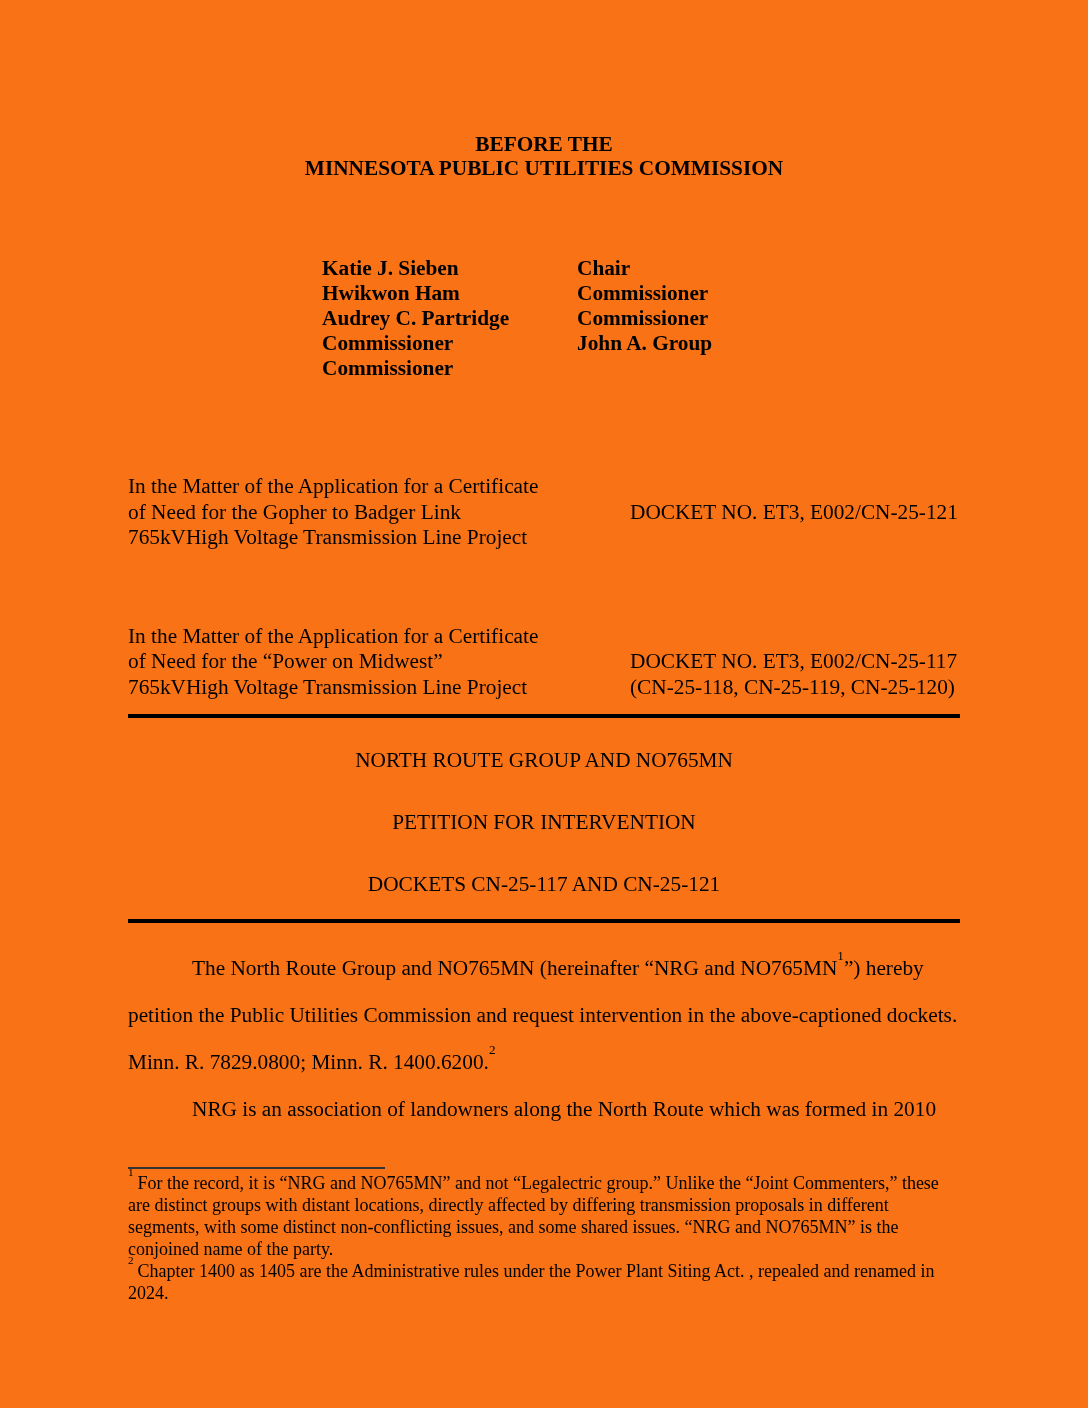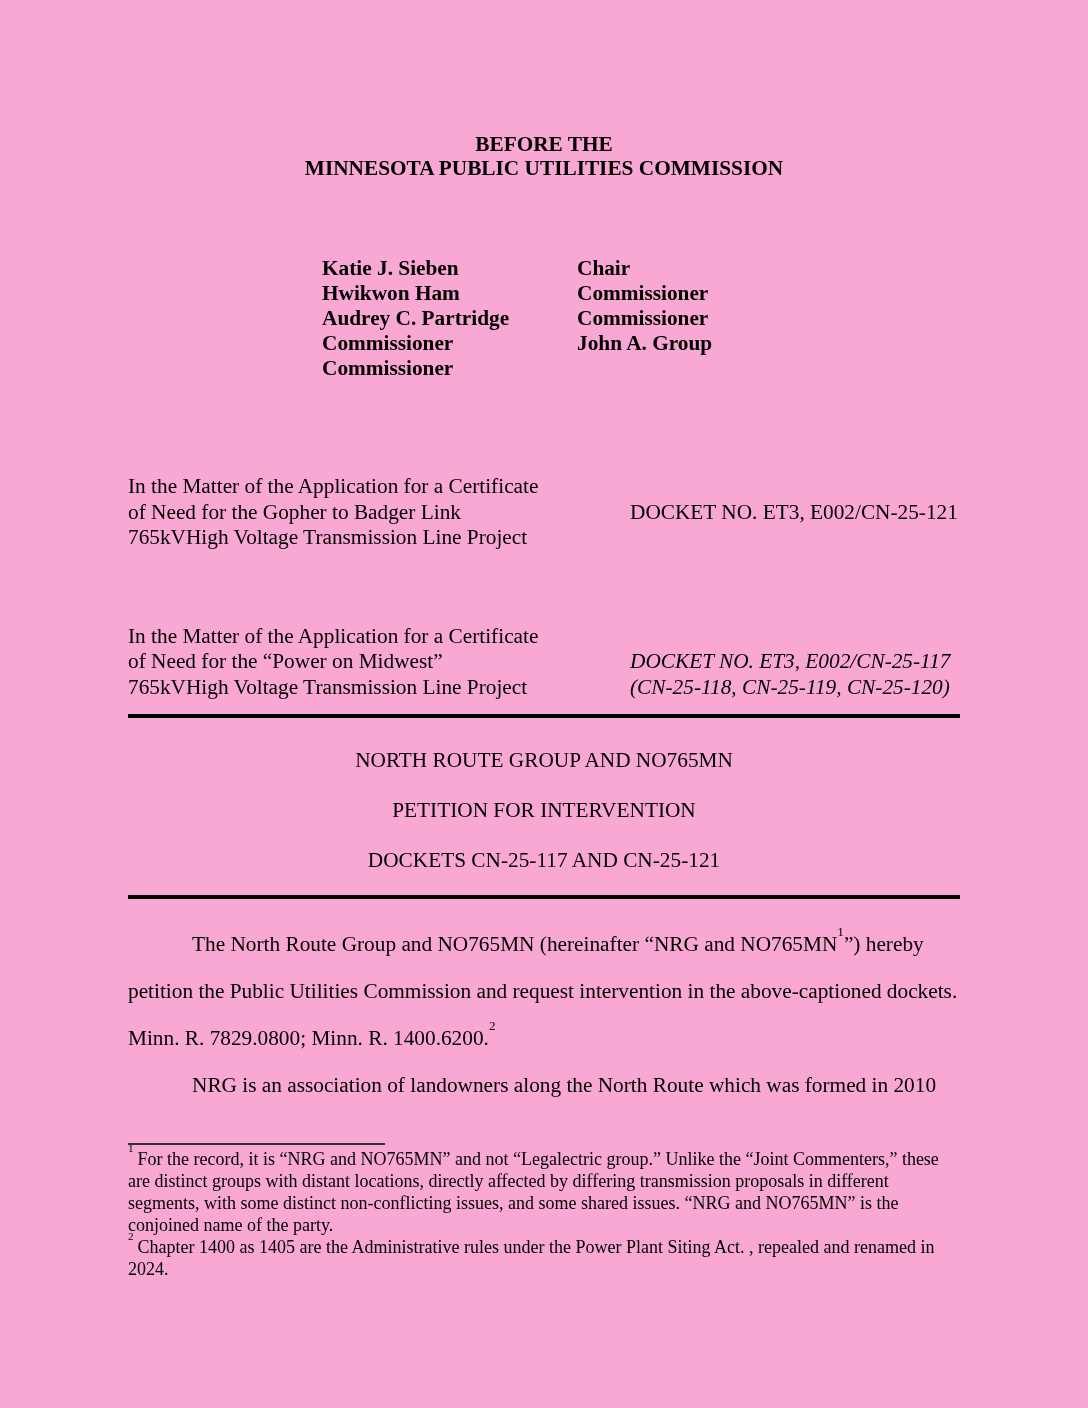--- a/index.html
+++ b/index.html
@@ -6,21 +6,21 @@
     margin: 0;
     padding: 0;
     background: #ffffff;
   }
   .page {
     position: relative;
     width: 1088px;
     height: 1408px;
     box-sizing: border-box;
     padding: 132px 128px 0 128px;
-    background: #f9a8d4;
+    background: #f97316;
     color: #000000;
     font-family: "Liberation Serif", "DejaVu Serif", serif;
     font-size: 21.3px;
     overflow: hidden;
   }
   .doc-header {
     text-align: center;
     font-weight: bold;
     line-height: 24px;
   }
@@ -33,34 +33,34 @@
   }
   .docket {
     display: flex;
     line-height: 25.5px;
   }
   .docket-1 { margin-top: 93px; }
   .docket-2 { margin-top: 73px; }
   .docket .caption { flex: 0 0 502px; width: 502px; }
   .docket .docket-no { flex: 1 1 auto; }
   .docket-1 .docket-no { align-self: center; }
-  .docket-2 .docket-no { align-self: flex-end; font-style: italic; }
+  .docket-2 .docket-no { align-self: flex-end; }
   .rule {
     height: 4px;
     background: #000000;
   }
   .rule-top { margin-top: 14px; }
   .rule-bottom { margin-top: 23px; }
   .title-block {
     margin-top: 30px;
     text-align: center;
     font-weight: normal;
     line-height: 24px;
   }
-  .title-block .line + .line { margin-top: 26px; }
+  .title-block .line + .line { margin-top: 38px; }
   p { margin: 0; padding: 0; font-family: Liberation Serif, serif; }
   .body-para {
     line-height: 47px;
     text-indent: 64px;
     text-align: left;
   }
   .body-para-1 { margin-top: 22px; }
   sup {
     font-size: 0.62em;
     line-height: 0;

